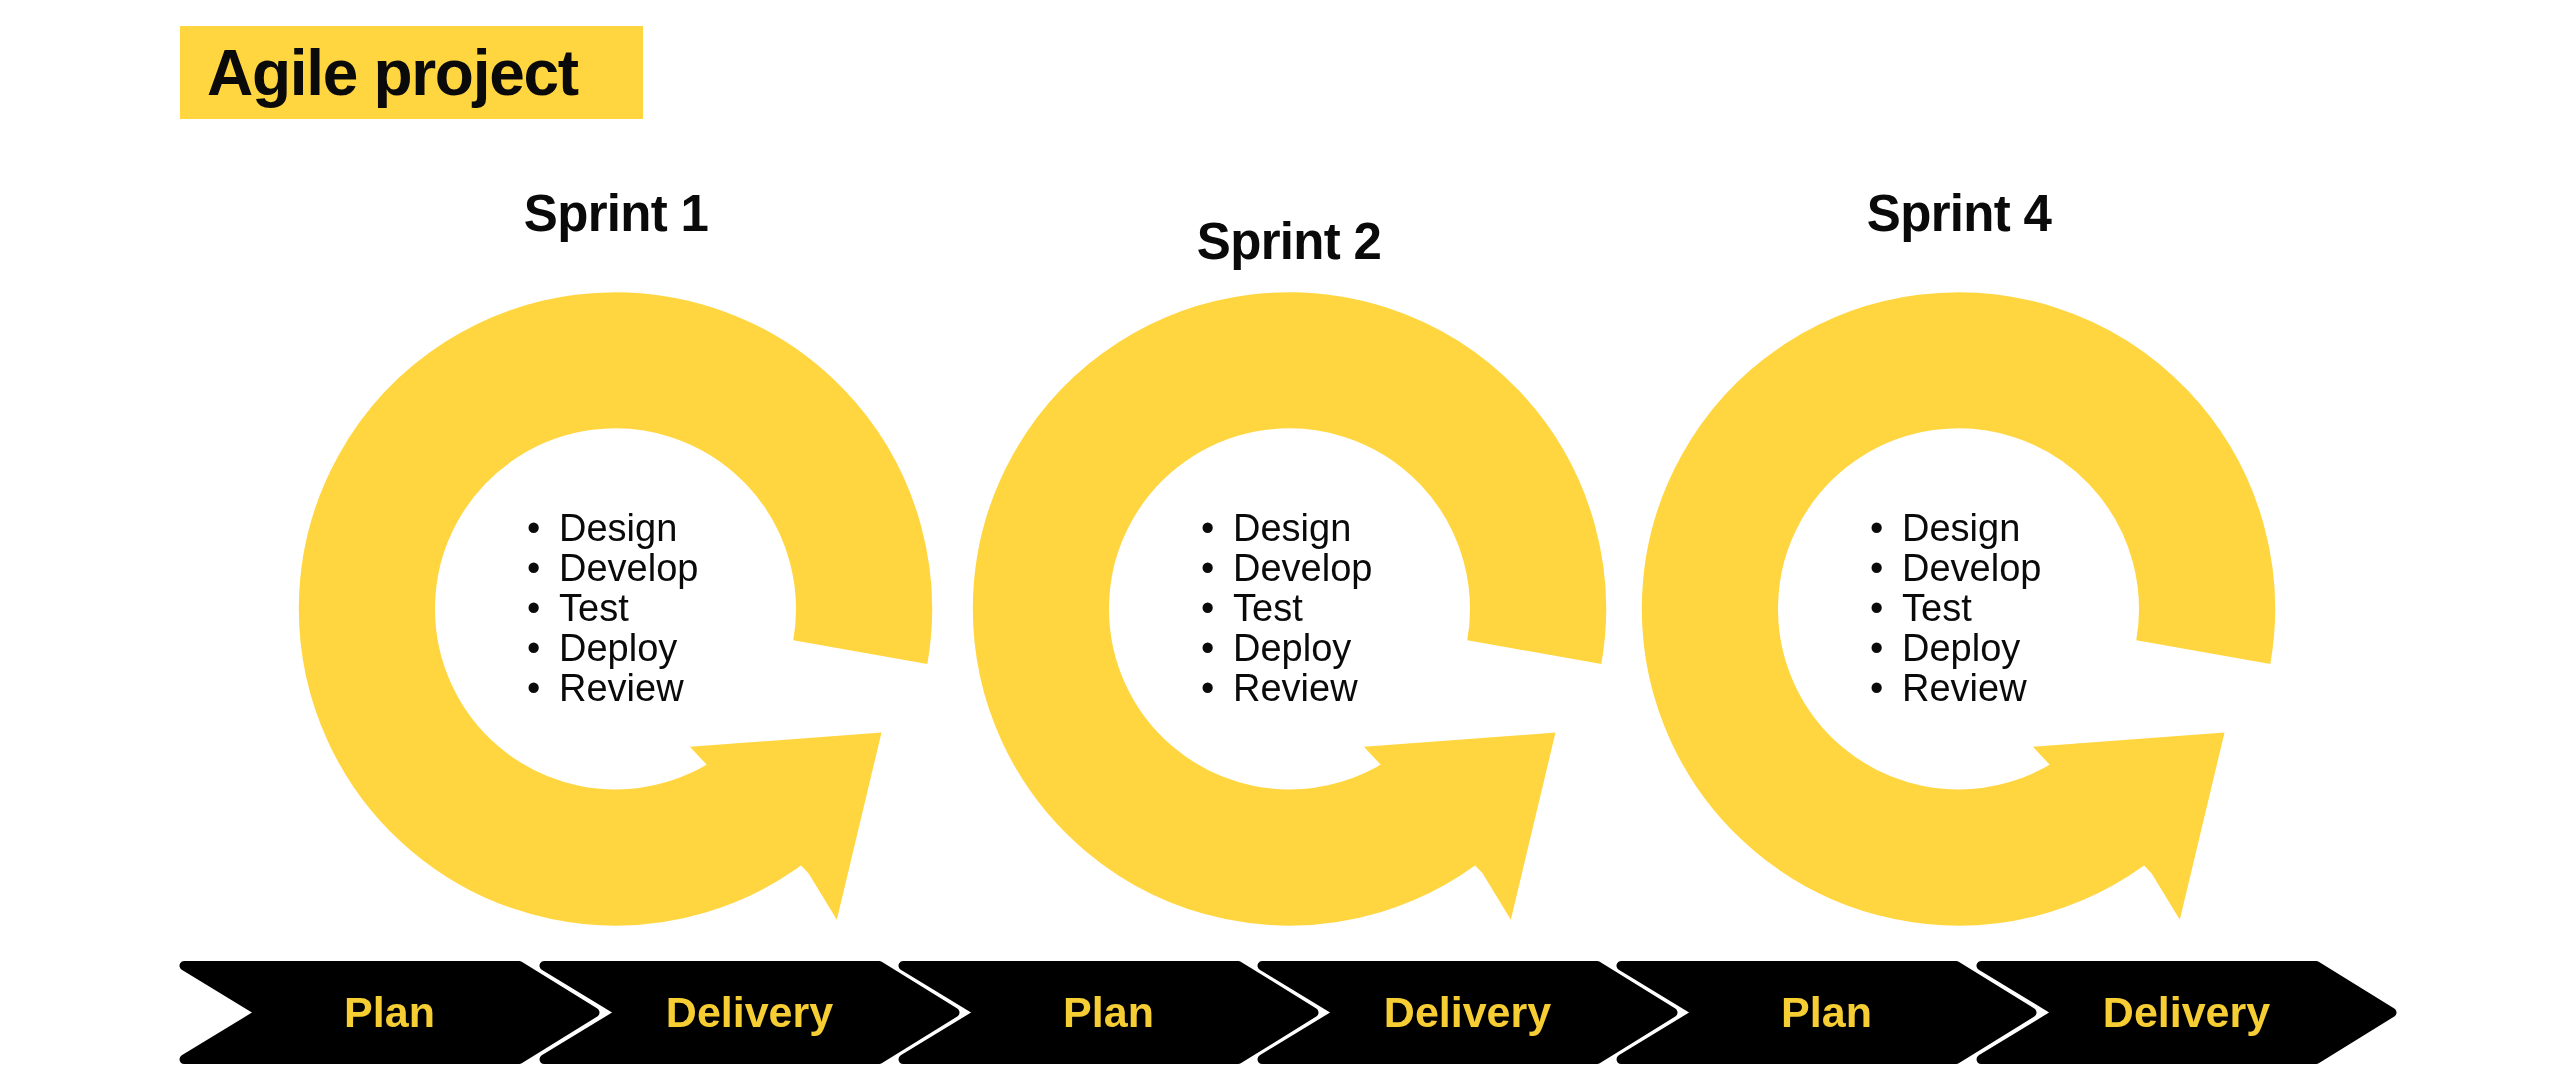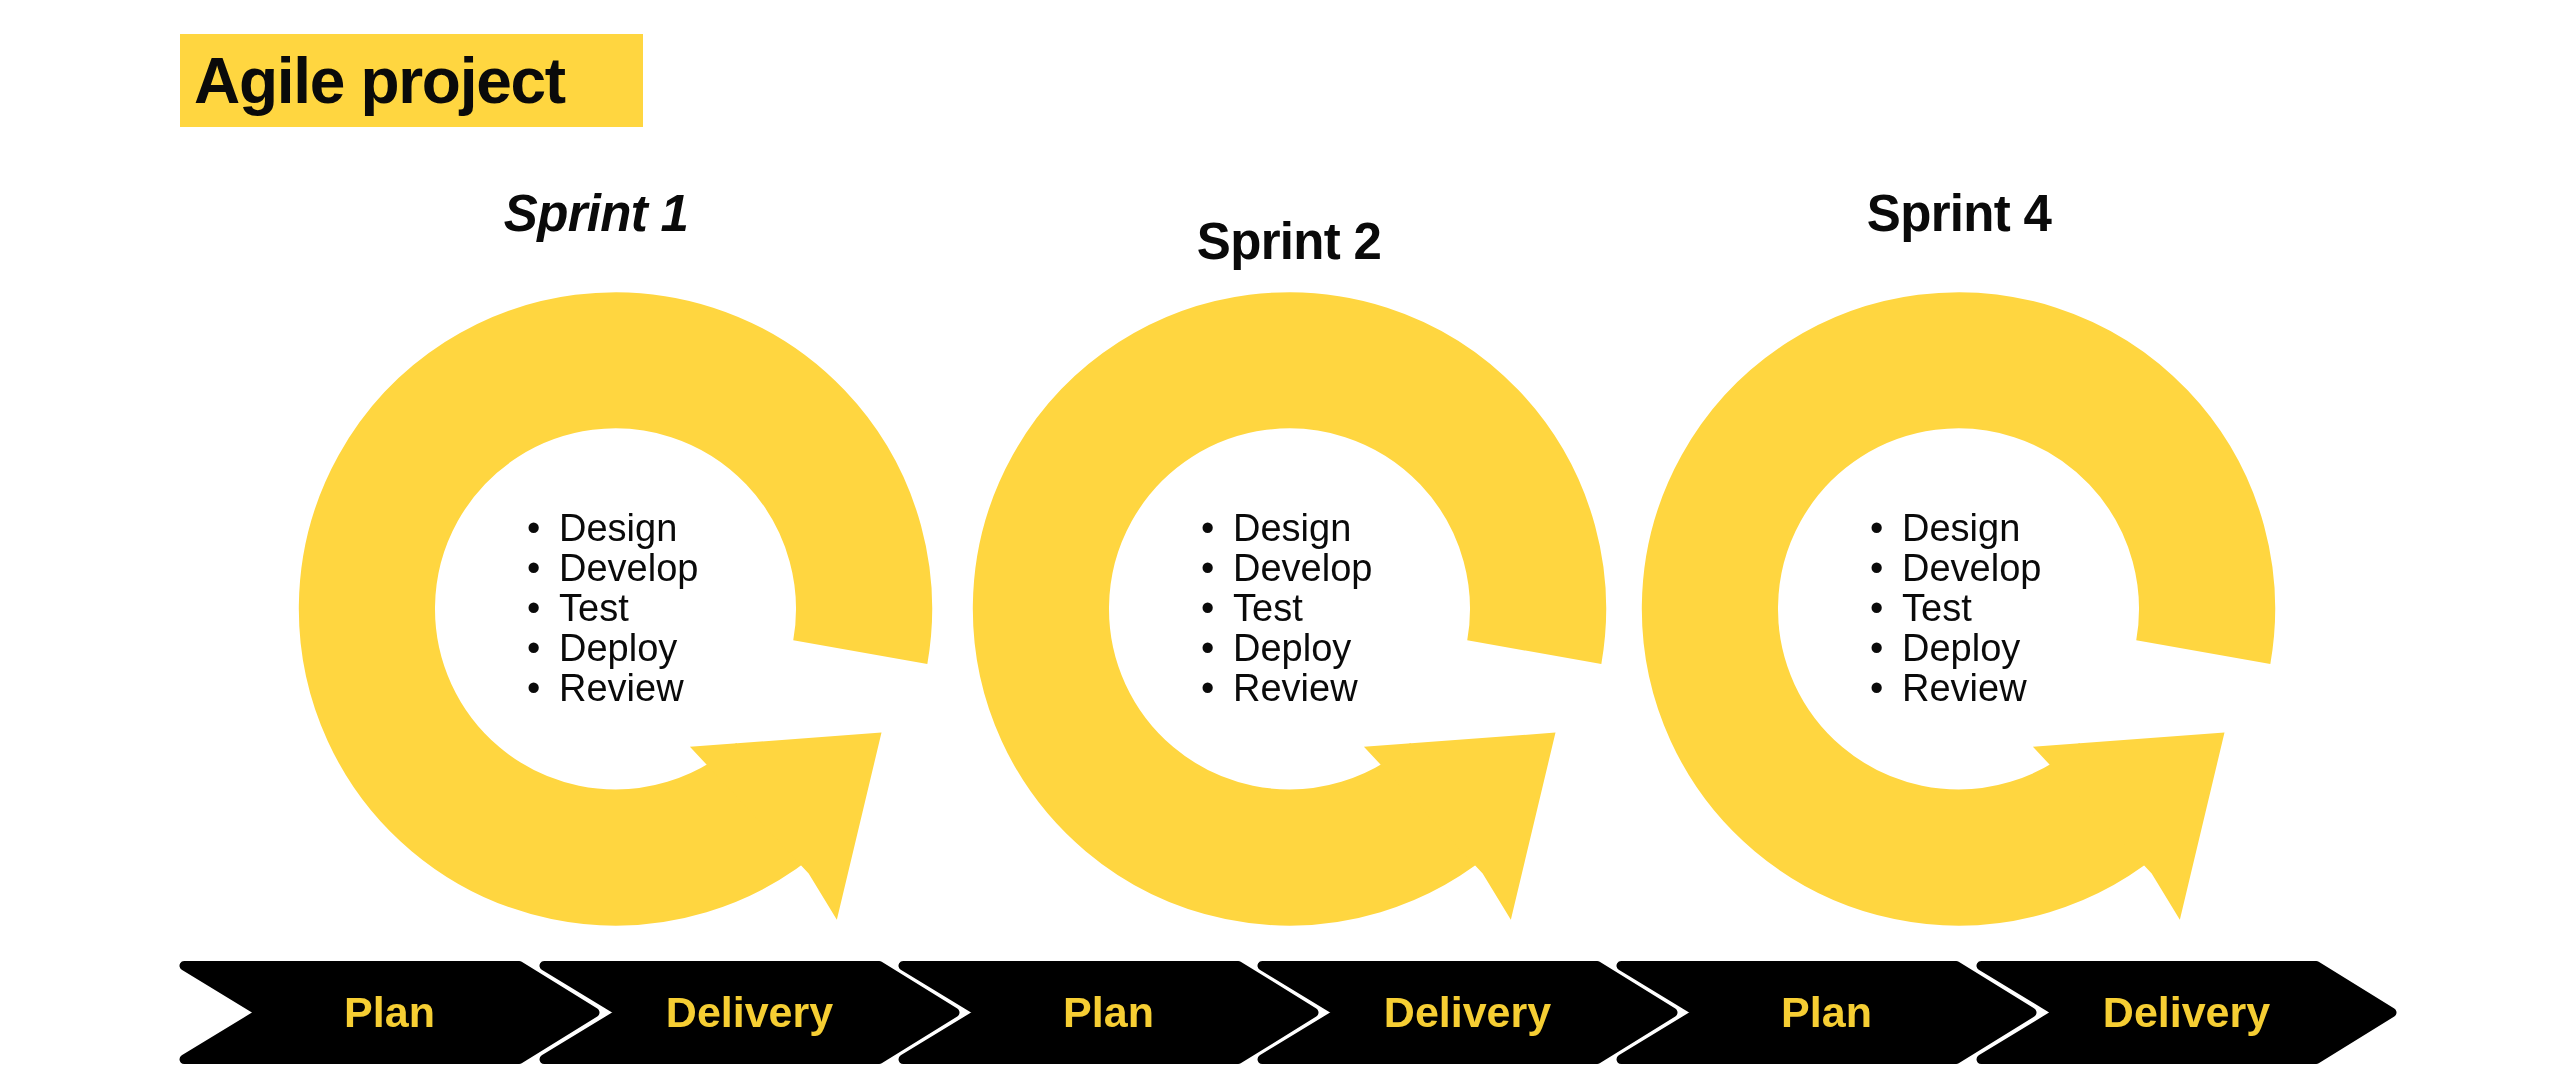--- a/index.html
+++ b/index.html
@@ -13,27 +13,27 @@
     width: 2576px;
     height: 1088px;
     background: var(--bg, #ffffff);
     overflow: hidden;
   }
 
   
   .title-box {
     position: absolute;
     left: 180px;
-    top: 34px;
+    top: 26px;
     width: 463px;
     height: 93px;
     background: var(--yellow, #FFD640);
     display: flex;
     align-items: center;
-    padding-left: 14px;
+    padding-left: 27px;
     box-sizing: border-box;
   }
   .title-box .title-text {
     font-size: 64px;
     font-weight: bold;
     letter-spacing: -1.3px;
     color: var(--ink, #0A0A0A);
     white-space: nowrap;
   }
 
@@ -42,21 +42,21 @@
     position: absolute;
     top: 184px;
     width: 402px;
     text-align: center;
     font-size: 51px;
     font-weight: bold;
     letter-spacing: -0.7px;
     color: var(--ink, #0A0A0A);
     white-space: nowrap;
   }
-  #sprint-heading-1 { left: 395px; font-style: italic; }   
+  #sprint-heading-1 { left: 415px; }   
   #sprint-heading-2 { left: 1088px; margin-top: 28px; }  
   #sprint-heading-3 { left: 1758px; }  
 
   
   .cycle-svg {
     position: absolute;
     width: 665px;
     height: 694px;
     top: 270px;
   }

